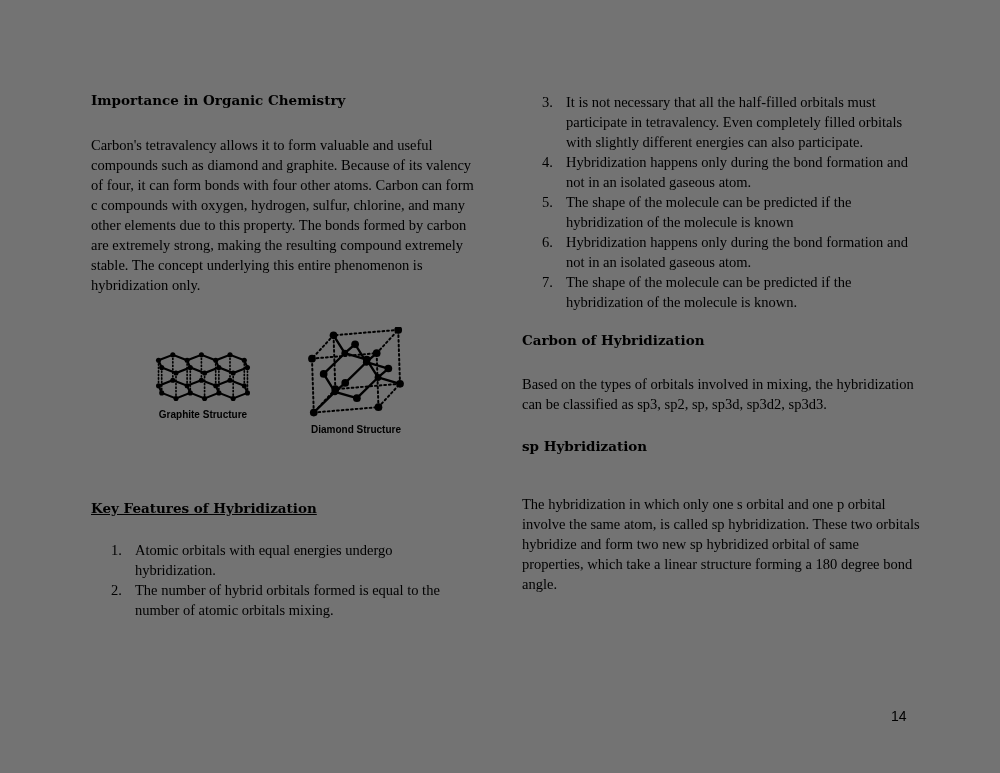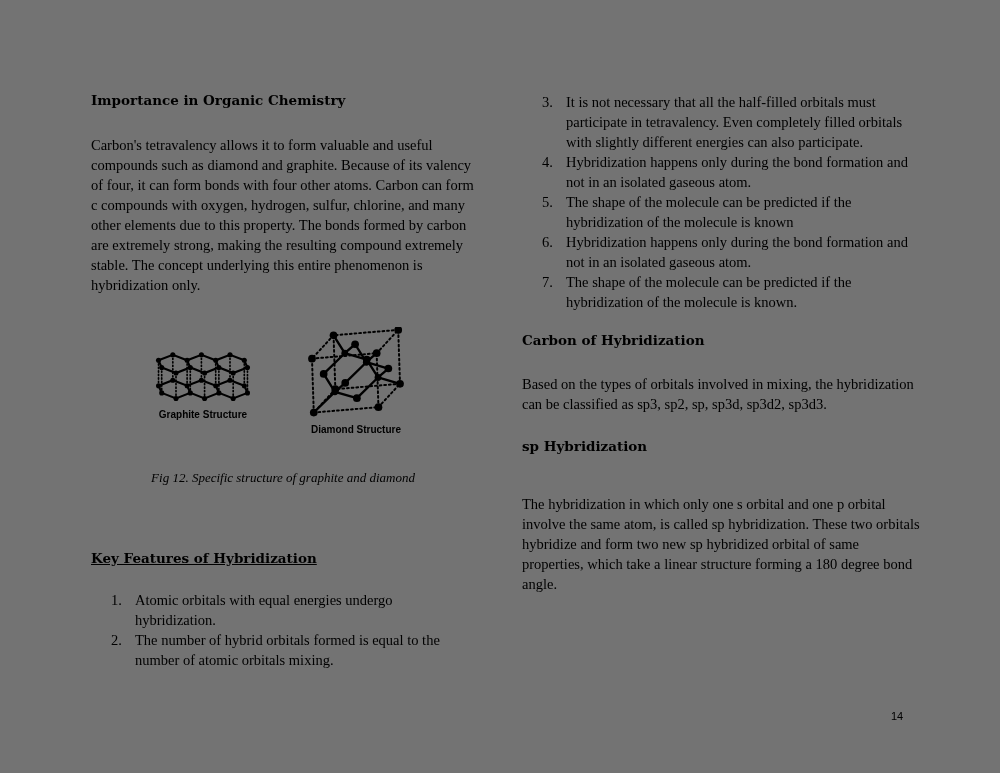--- a/index.html
+++ b/index.html
@@ -52,21 +52,21 @@
     margin-top:33px;
     text-align:center;
     font-style:italic;
     font-size:13px;
     line-height:17px;
   }
   .page-number {
     position:absolute;
     left:891px; top:708px;
     font-family:"Liberation Sans", sans-serif;
-    font-size:11px;
+    font-size:14px;
     line-height:16px;
   }
   svg { display:block; }
   .bond   { stroke:#000; stroke-width:2.6; fill:none; stroke-linecap:round; }
   .dotted { stroke:#000; stroke-width:2.1; fill:none; stroke-dasharray:1.6 2.8; stroke-linecap:round; }
   .cubedot{ stroke:#000; stroke-width:2.2; fill:none; stroke-dasharray:2 3.2; stroke-linecap:round; }
   .atom   { fill:#000; }
 </style>
 </head>
 <body>
@@ -205,21 +205,20 @@
             <circle cx="35.5" cy="72" r="3.8"></circle>
               <circle cx="83.5" cy="56" r="3.8"></circle>
             <circle cx="70.5" cy="39" r="3.8"></circle>
               <circle cx="46.5" cy="29" r="3.8"></circle>
           </g>
         </svg>
         <div class="fig-label">Diamond Structure</div>
       </div>
     </div>
 
-    <div class="caption">Fig 12. Specific structure of graphite and diamond</div>
 
     <h3 class="doc-h" style="margin-top:64px;text-decoration:underline;">Key Features of Hybridization</h3>
 
     <div class="olist" style="margin-top:24px;">
       <div class="li">
         <span class="num">1.</span>
         <span class="litext">Atomic orbitals with equal energies undergo hybridization.</span>
       </div>
       <div class="li">
         <span class="num">2.</span>

